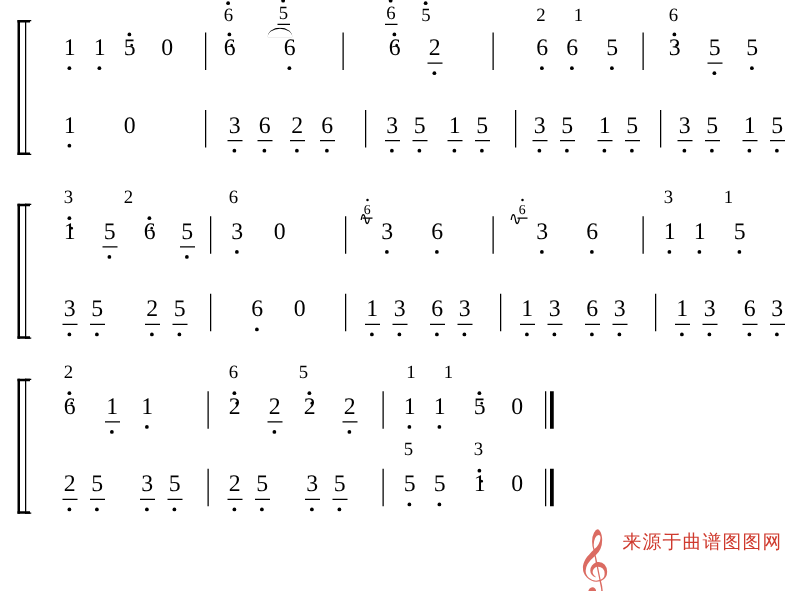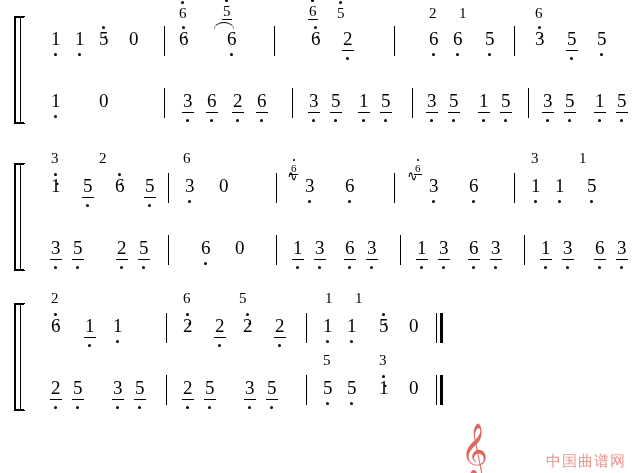--- a/index.html
+++ b/index.html
@@ -662,15 +662,15 @@
       </div>
       <div class="cell" style="left:372px; top:20px;">
         <span class="num">0</span>
       </div>
 
       <div class="finalbar" style="left:400px; top:18px;"></div>
     </div>
   </div>
 
   <div class="clef-glyph">𝄞</div>
-  <div class="watermark">中国曲谱网</div>
+  <div class="credit-cn">来源于曲谱图图网</div>
 
 </div>
 
 </body></html>

